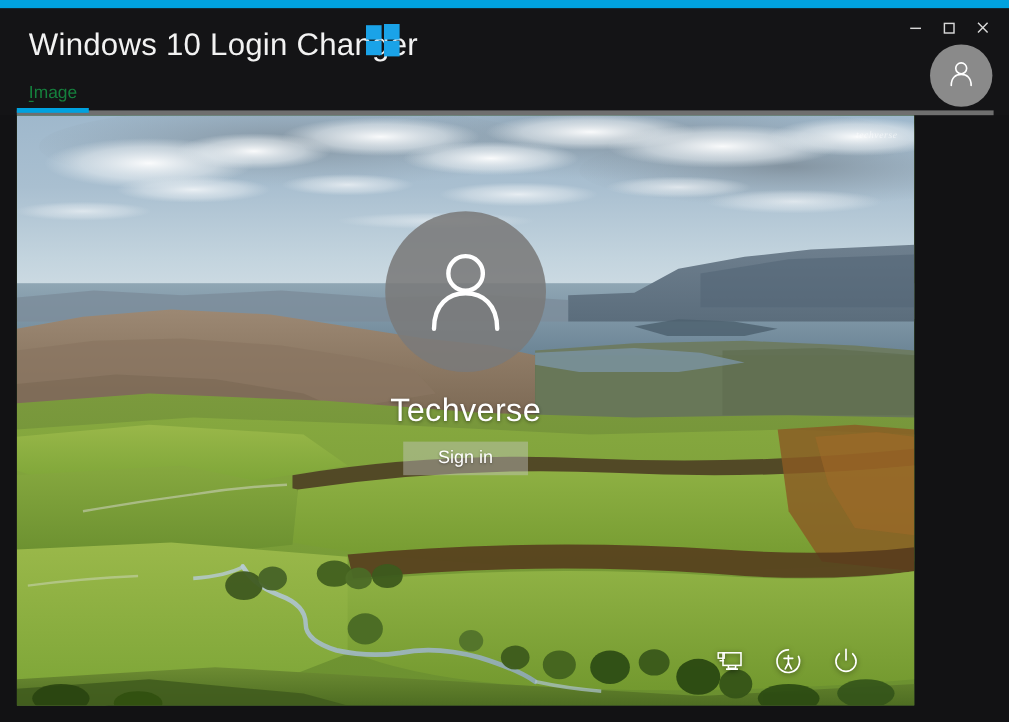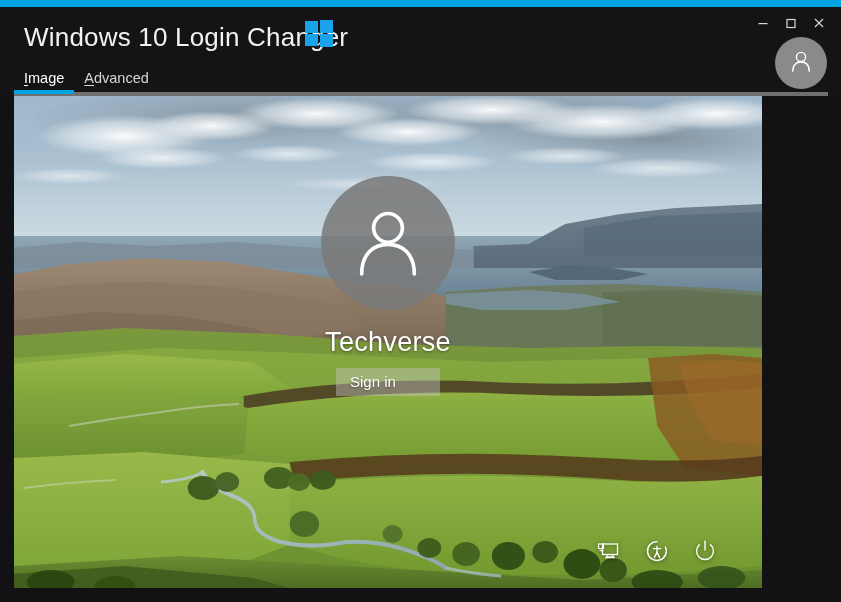--- a/index.html
+++ b/index.html
@@ -120,21 +120,21 @@
     font-size: 14.5px;
     color: #d6d6d6;
     font-weight: 400;
     white-space: nowrap;
     cursor: default;
   }
   .tab .accel {
     text-decoration: underline;
     text-underline-offset: 2px;
   }
-  .tab.active { color: #ffffff; }
+  .tab.active { color: #15803d; }
   .tab.active::after {
     content: "";
     position: absolute;
     left: 0; right: 0;
     bottom: 0;
     height: 4px;
     background: #00a2df;
   }
 
   
@@ -204,21 +204,21 @@
     letter-spacing: 0.3px;
   }
   .signin-btn {
     margin-top: 10px;
     min-width: 76px;
     padding: 5px 14px 6px;
     background: rgba(200,200,200,0.42);
     color: #ffffff;
     font-size: 15px;
     font-weight: 300;
-    text-align: left;
+    text-align: center;
     cursor: default;
     text-shadow: 0 1px 2px rgba(0,0,0,0.35);
   }
 
   
   .ls-icons {
     position: absolute;
     right: 44px;
     bottom: 24px;
     display: flex;
@@ -279,23 +279,20 @@
         </svg>
       </span>
     </div>
   </div>
 
   <div class="tabs-rail"></div>
 
   <div class="tabs">
     <div class="tab active">
       <span class="accel">I</span><span>mage</span>
-    </div>
-    <div class="tab">
-      <span class="accel">A</span><span>dvanced</span>
     </div>
   </div>
 
   <div class="preview">
 
     <svg class="wallpaper" viewBox="0 0 814 492" preserveAspectRatio="none">
       <defs>
         <linearGradient id="sky" x1="0" y1="0" x2="0" y2="1">
           <stop offset="0%" stop-color="#9fb8cc"></stop>
           <stop offset="35%" stop-color="#a9bfd0"></stop>

